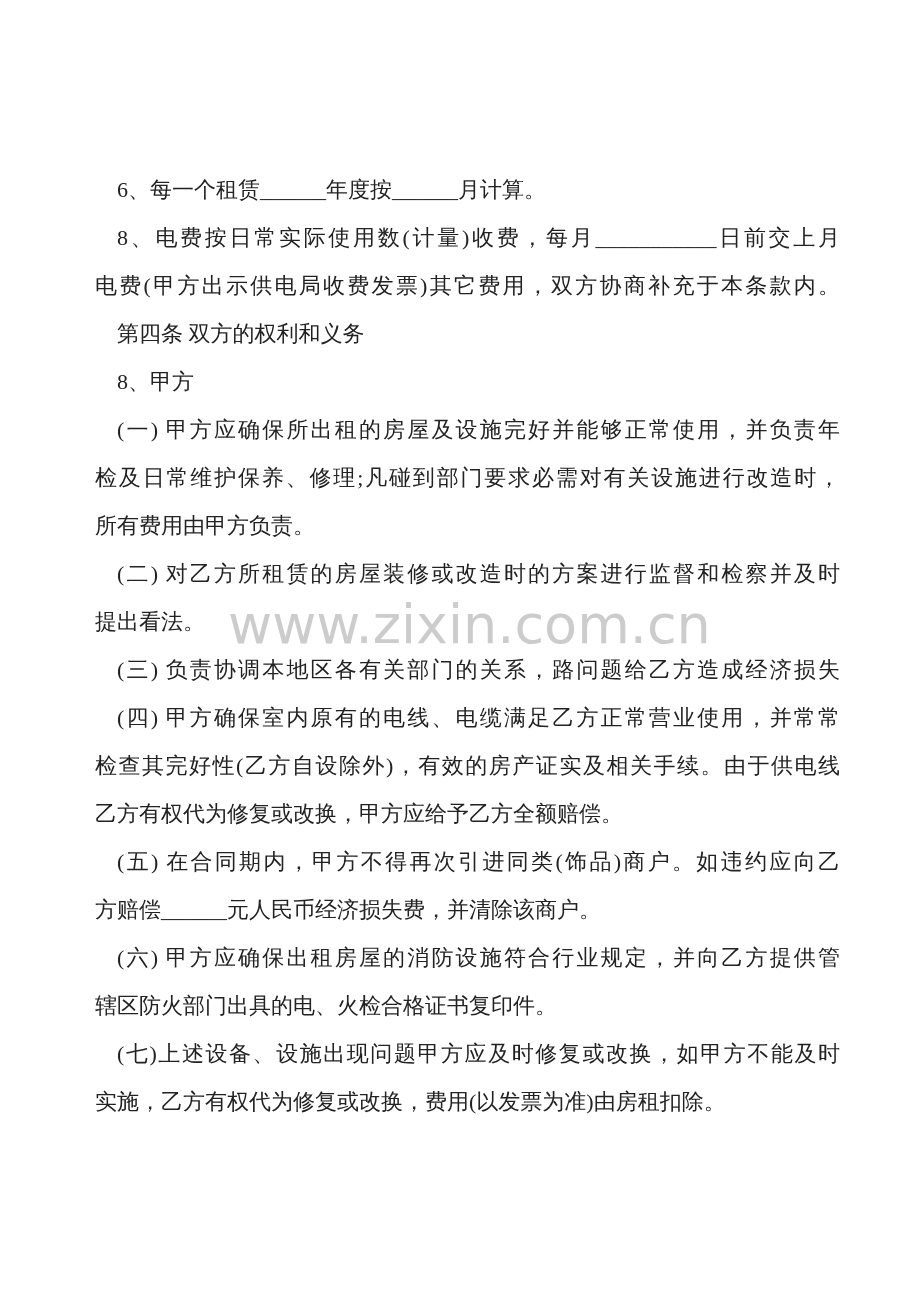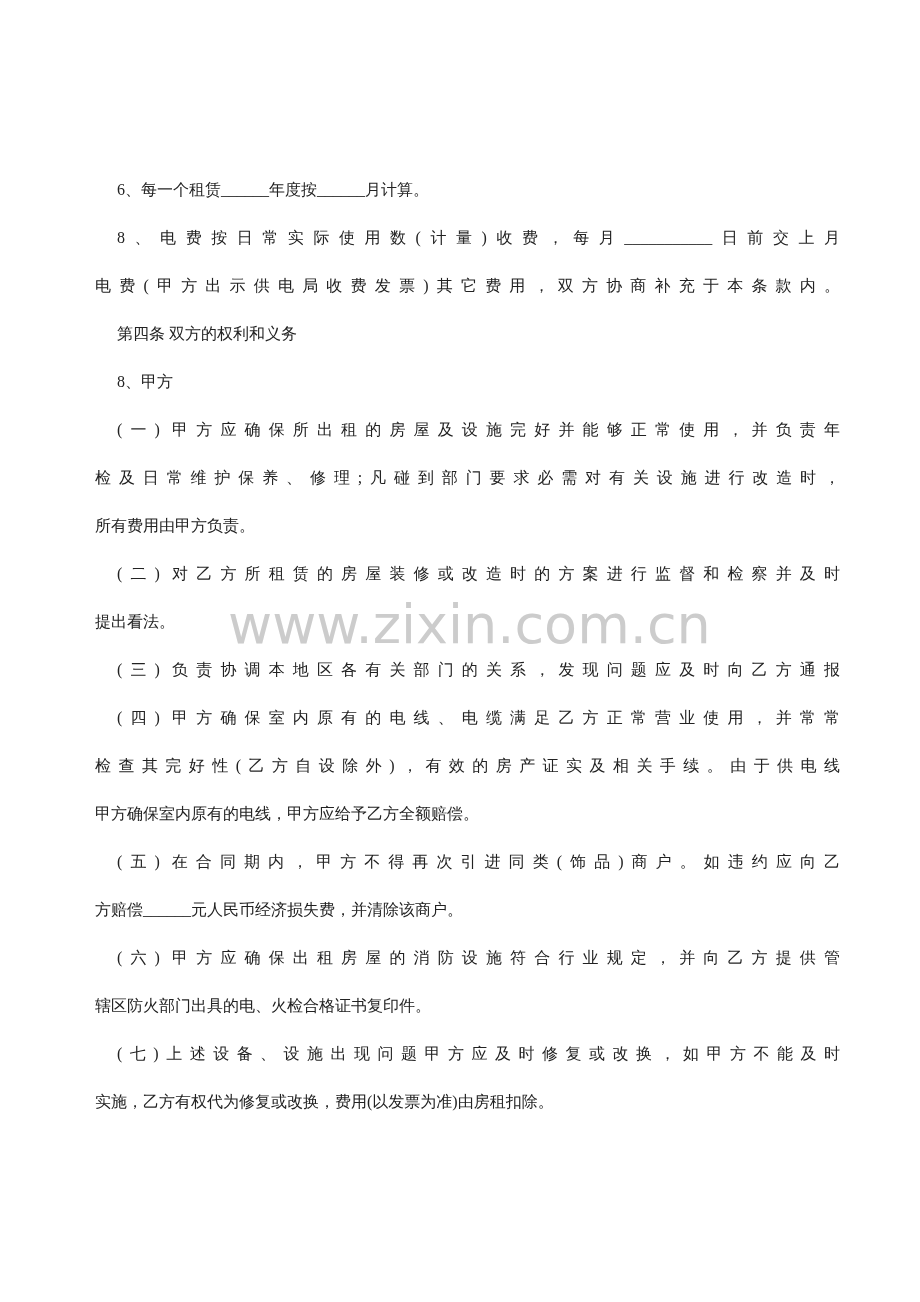--- a/index.html
+++ b/index.html
@@ -33,21 +33,21 @@
     left: 95px;
     top: 166px;
     width: 745px;
     z-index: 1;
   }
   .line {
     margin: 0;
     padding: 0;
     height: 48px;
     line-height: 48px;
-    font-size: 16px;
+    font-size: 22px;
     color: #222222;
     white-space: nowrap;
     text-align: left;
   }
   .line.indent {
     padding-left: 22px;
   }
   .line.full {
     text-align: justify;
     text-align-last: justify;
@@ -62,24 +62,24 @@
       <p class="line indent">6、每一个租赁______年度按______月计算。</p>
       <p class="line indent full">8、电费按日常实际使用数(计量)收费，每月___________日前交上月</p>
       <p class="line full">电费(甲方出示供电局收费发票)其它费用，双方协商补充于本条款内。</p>
       <p class="line indent">第四条 双方的权利和义务</p>
       <p class="line indent">8、甲方</p>
       <p class="line indent full">(一) 甲方应确保所出租的房屋及设施完好并能够正常使用，并负责年</p>
       <p class="line full">检及日常维护保养、修理;凡碰到部门要求必需对有关设施进行改造时，</p>
       <p class="line">所有费用由甲方负责。</p>
       <p class="line indent full">(二) 对乙方所租赁的房屋装修或改造时的方案进行监督和检察并及时</p>
       <p class="line">提出看法。</p>
-      <p class="line indent full">(三) 负责协调本地区各有关部门的关系，发现问题应及时向乙方通报</p>
+      <p class="line indent full">(三) 负责协调本地区各有关部门的关系，路问题给乙方造成经济损失</p>
       <p class="line indent full">(四) 甲方确保室内原有的电线、电缆满足乙方正常营业使用，并常常</p>
       <p class="line full">检查其完好性(乙方自设除外)，有效的房产证实及相关手续。由于供电线</p>
-      <p class="line">甲方确保室内原有的电线，甲方应给予乙方全额赔偿。</p>
+      <p class="line">乙方有权代为修复或改换，甲方应给予乙方全额赔偿。</p>
       <p class="line indent full">(五) 在合同期内，甲方不得再次引进同类(饰品)商户。如违约应向乙</p>
       <p class="line">方赔偿______元人民币经济损失费，并清除该商户。</p>
       <p class="line indent full">(六) 甲方应确保出租房屋的消防设施符合行业规定，并向乙方提供管</p>
       <p class="line">辖区防火部门出具的电、火检合格证书复印件。</p>
       <p class="line indent full">(七)上述设备、设施出现问题甲方应及时修复或改换，如甲方不能及时</p>
       <p class="line">实施，乙方有权代为修复或改换，费用(以发票为准)由房租扣除。</p>
     </div>
 </div>
 
 </body></html>

